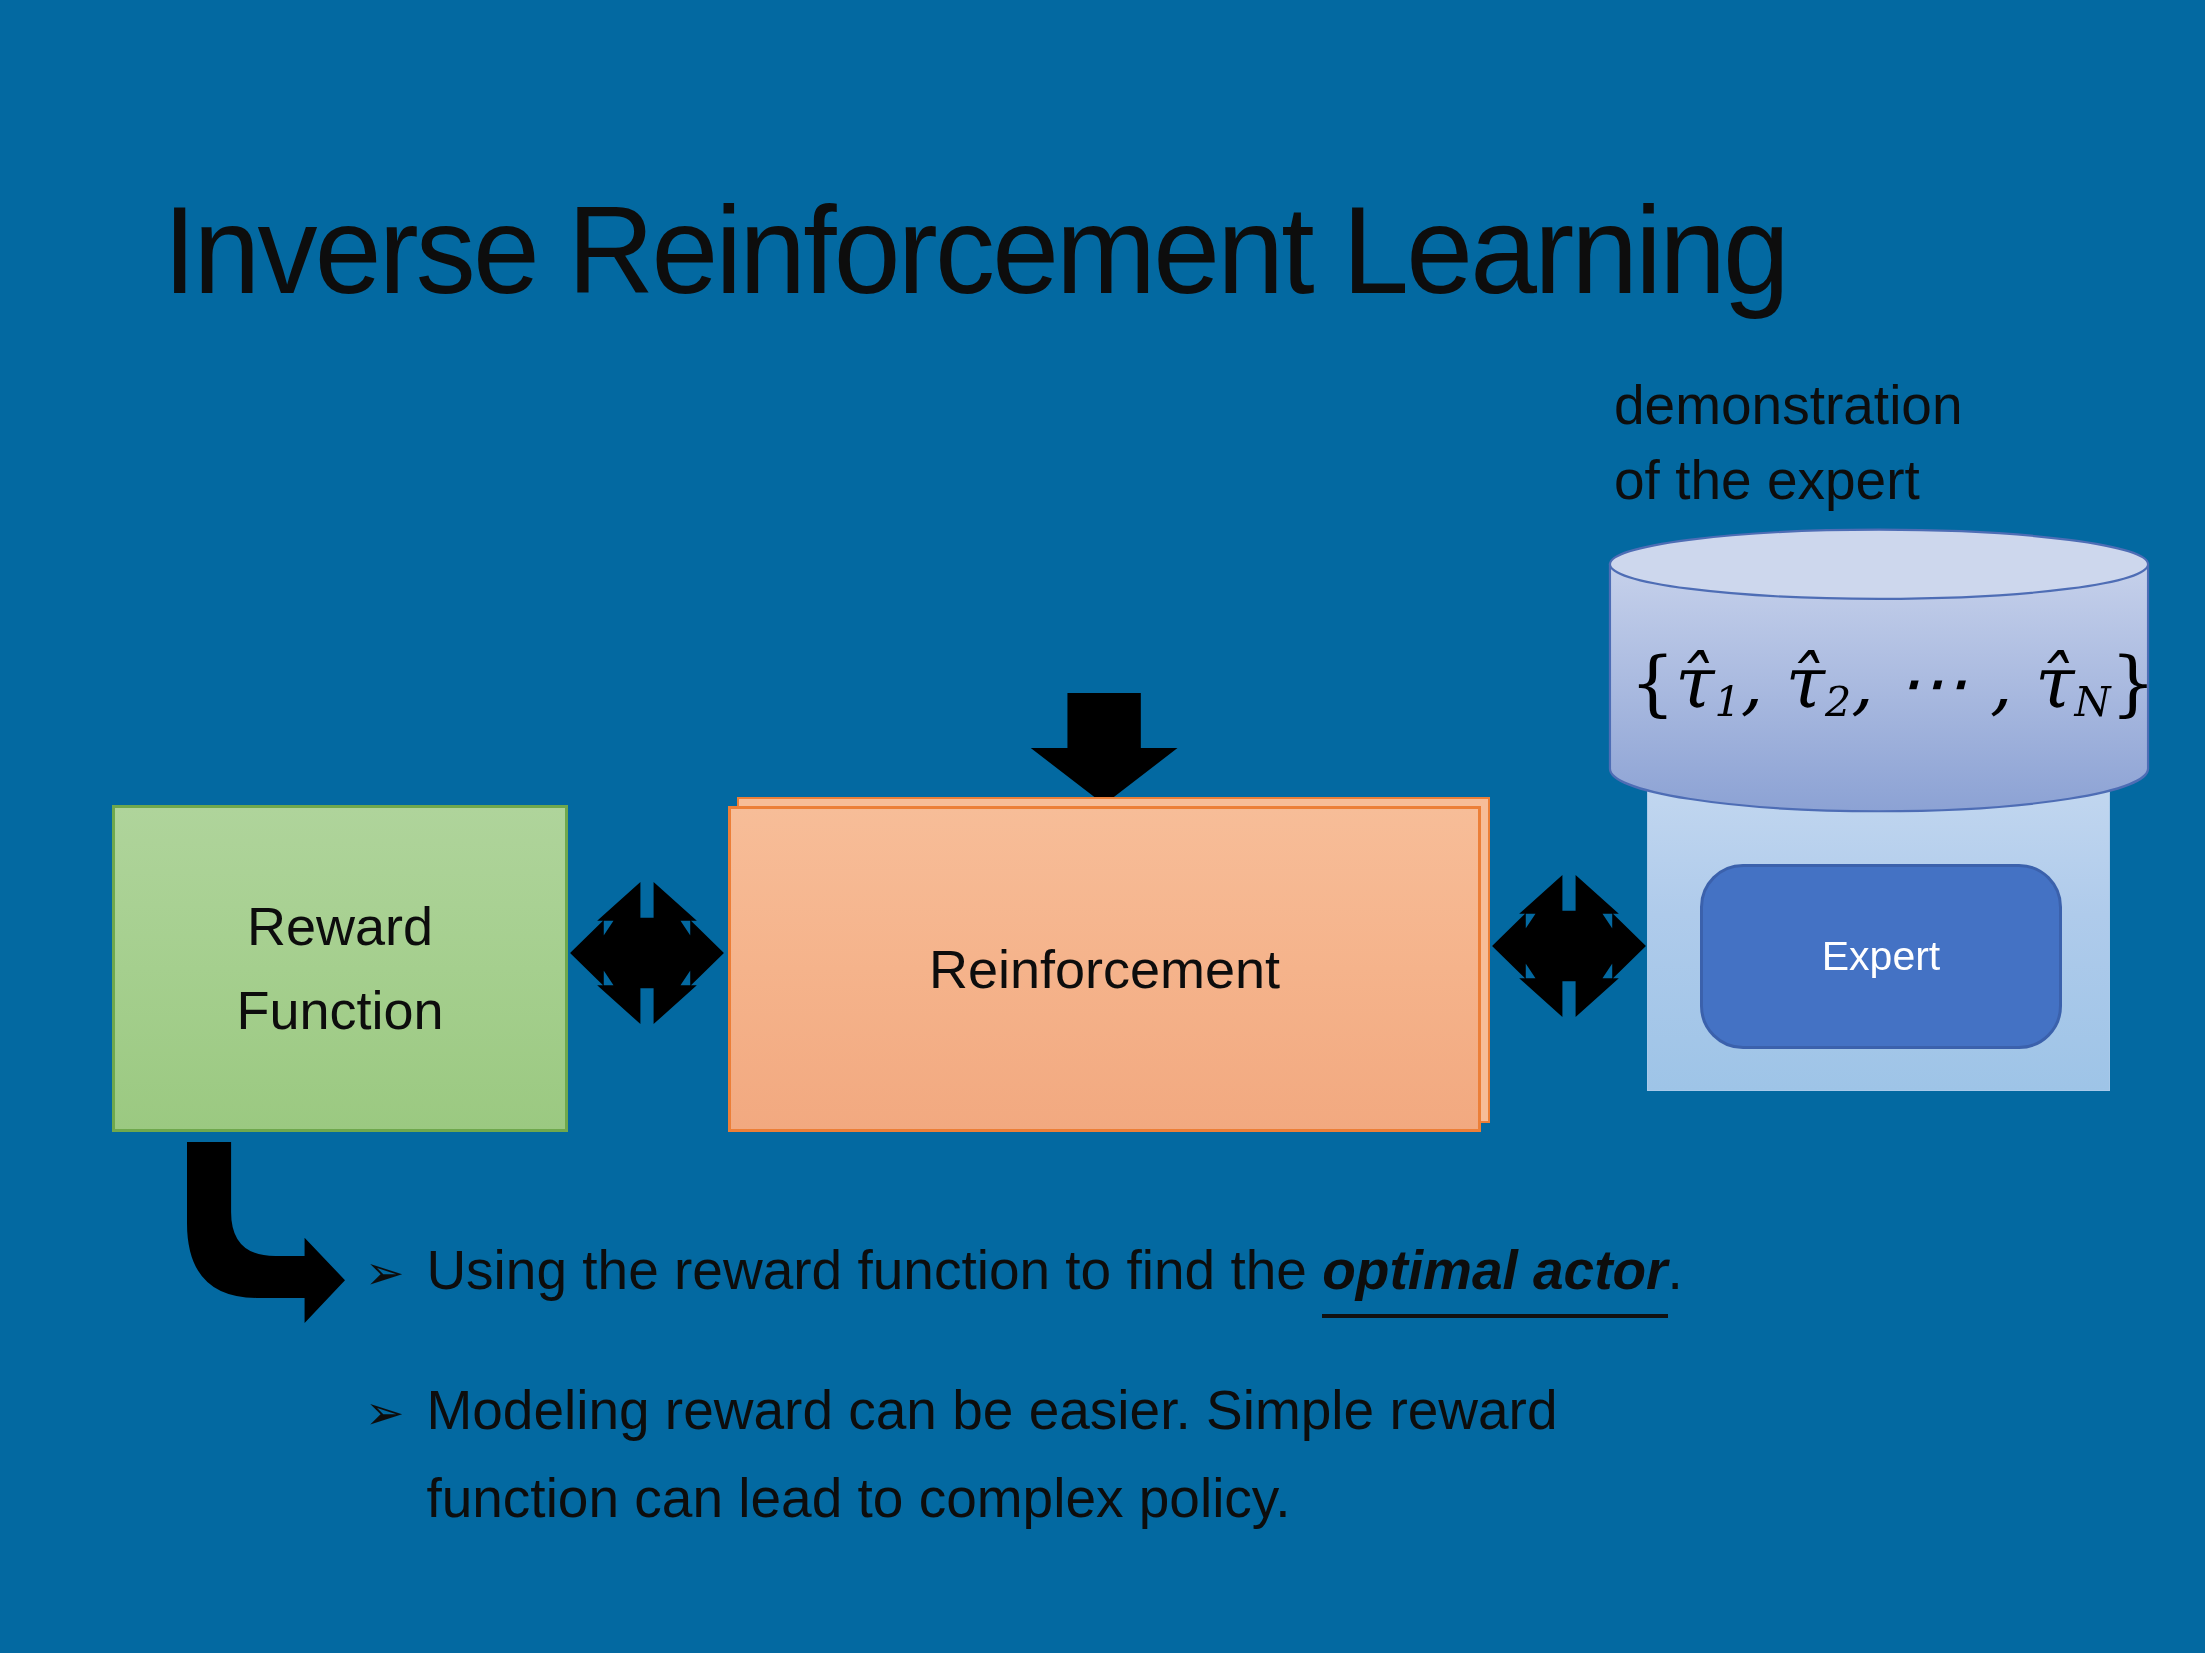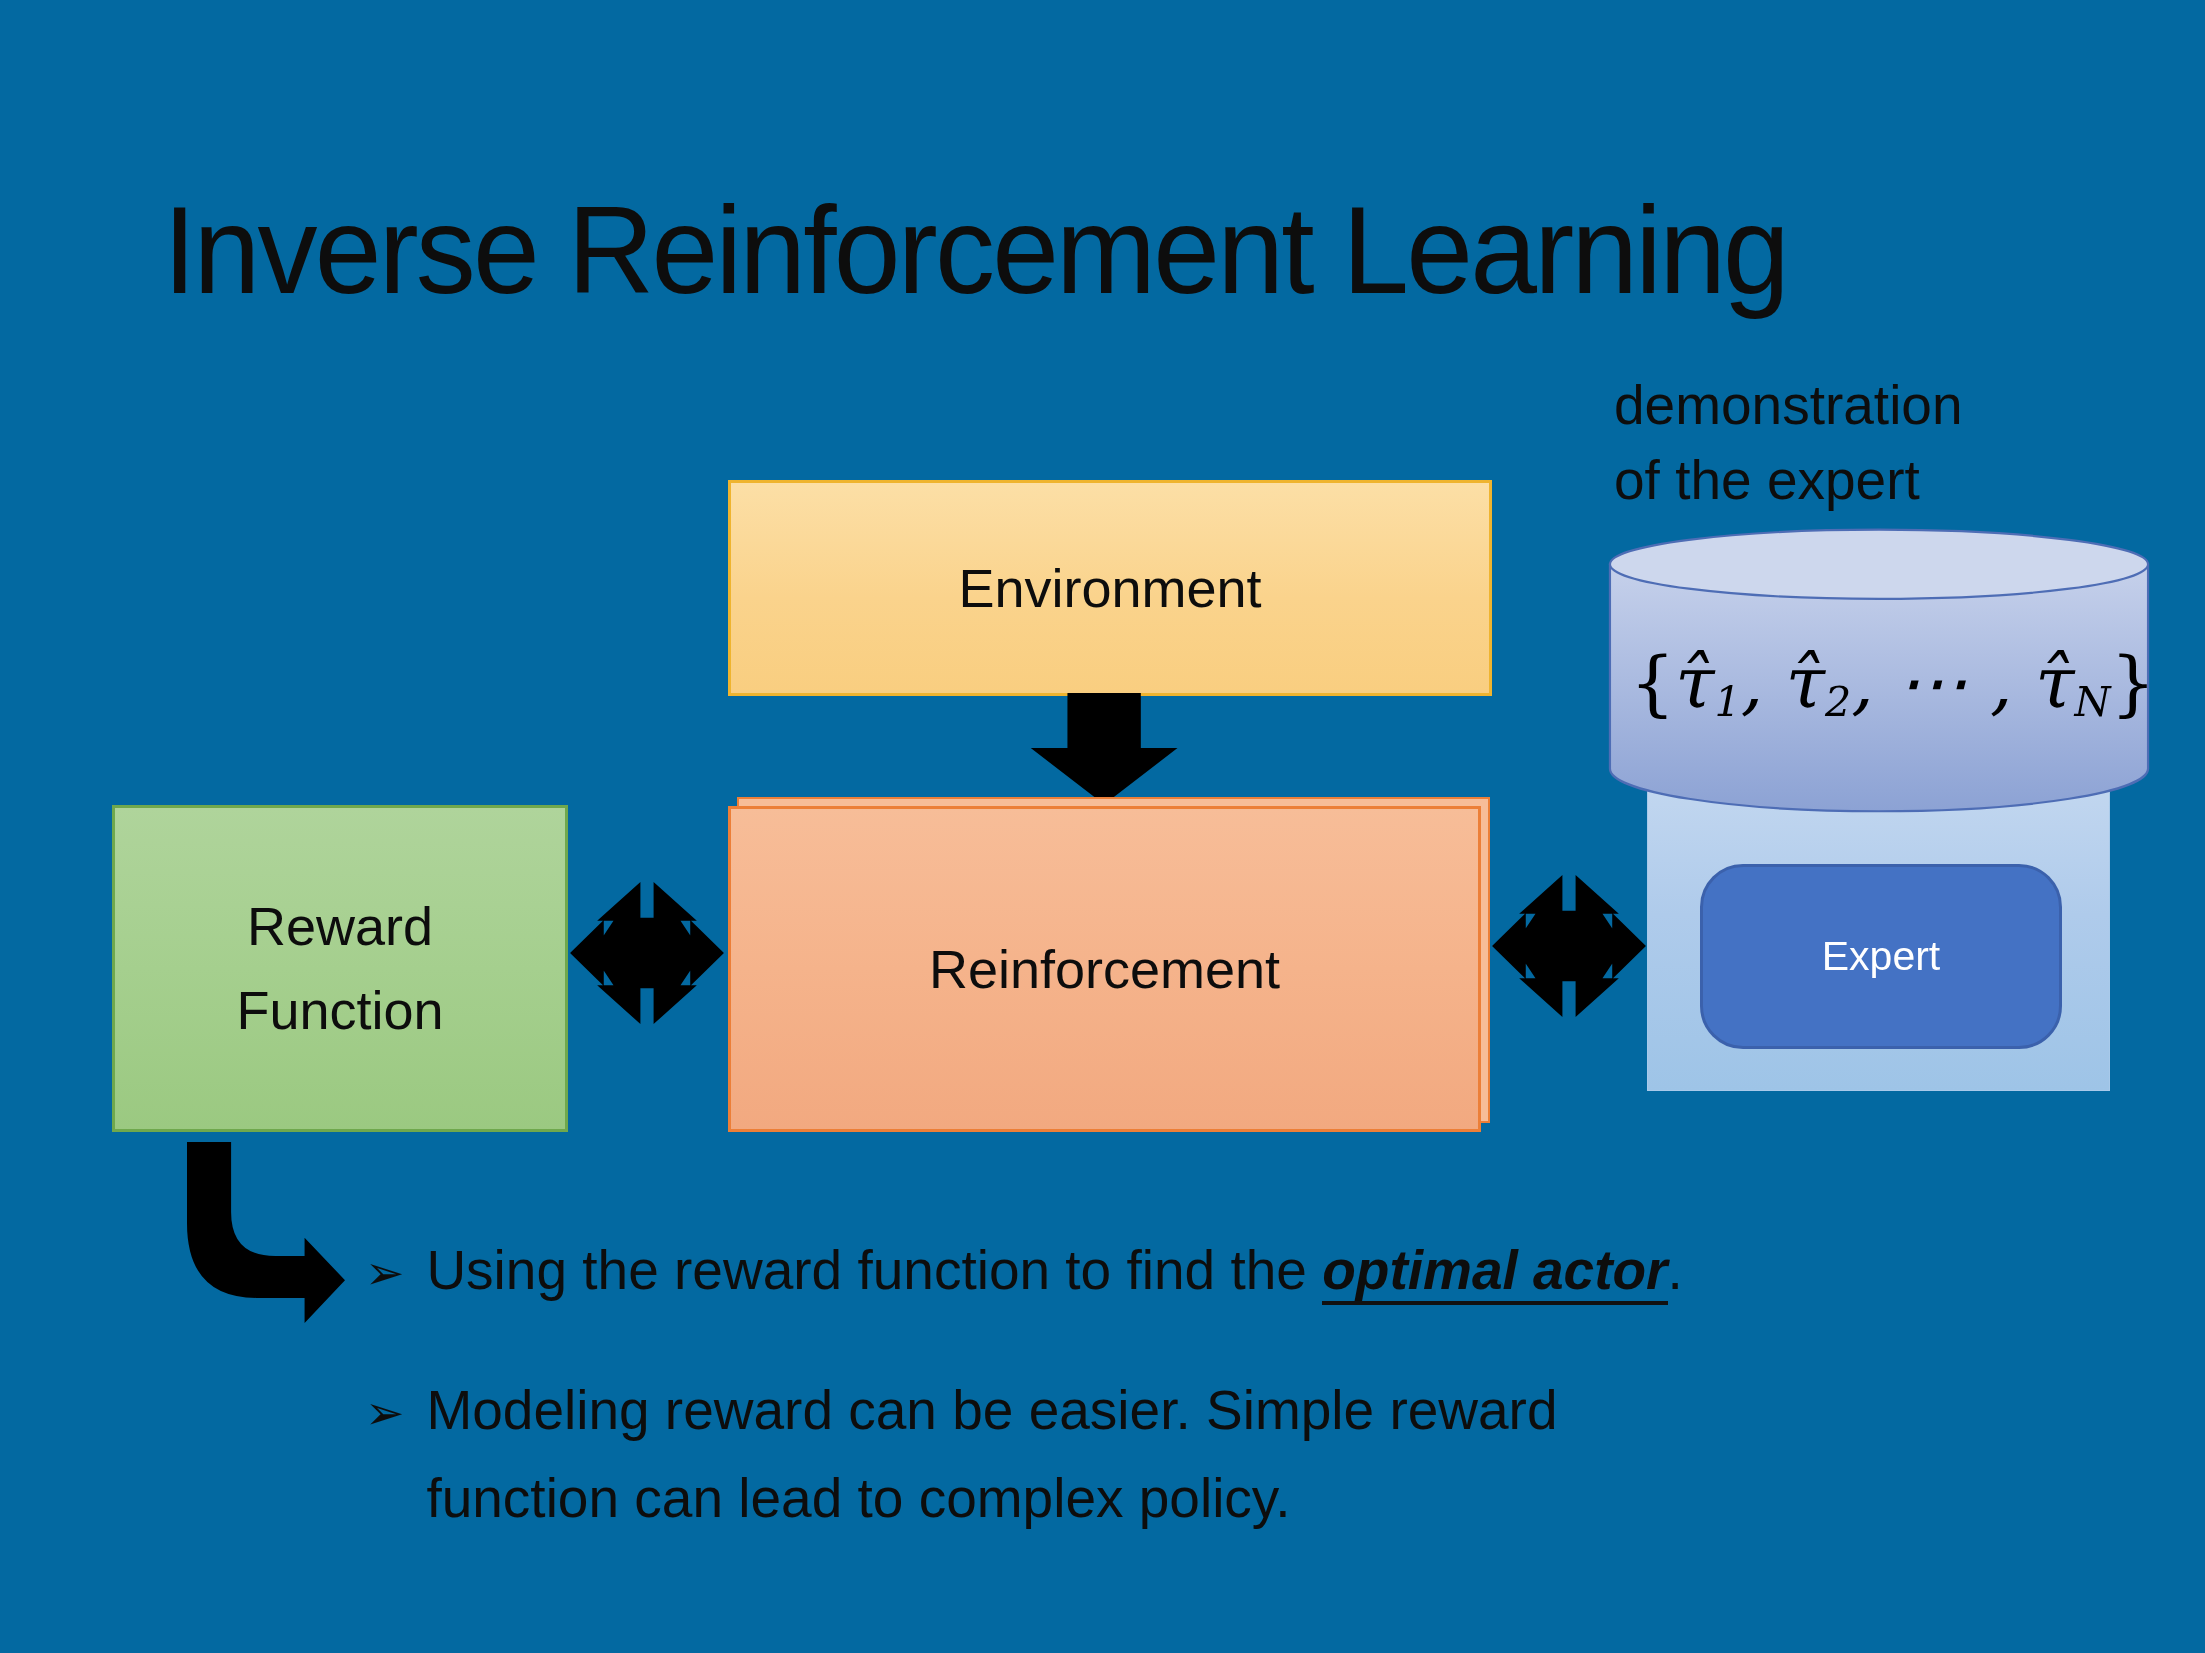--- a/index.html
+++ b/index.html
@@ -63,38 +63,35 @@
   .arrow-svg { position:absolute; }
   .bullet {
     position:absolute; display:flex; align-items:flex-start; font-size:55px; line-height:1.6;
     color:#0d0d0d;
   }
   .bullet .marker { font-size:47px; margin:8.8px 22px 0 0; font-family:"DejaVu Sans", sans-serif; }
   .bullet-1 { left:365px; top:1226px; }
   .bullet-2 { left:365px; top:1366px; }
   .em-underline {
     font-weight:bold; font-style:italic;
-    border-bottom:4.4px solid #111; padding-bottom:0;
+    border-bottom:4.4px solid #111; padding-bottom:13px;
   }
 </style>
 </head>
 <body>
 
 <div class="slide">
 
   <div class="title">Inverse Reinforcement Learning</div>
 
   <div class="annotation">
     <div>demonstration</div>
     <div>of the expert</div>
   </div>
 
-  <div class="box env-box">
-    <div>Environment</div>
-  </div>
 
   <svg class="arrow-svg" style="left:1029px; top:693px;" width="151" height="113" viewBox="0 0 205 154">
     <path d="M52,0 H152 V75 H202 L102,152 L2,75 H52 Z" fill="#000000"></path>
   </svg>
 
   <div class="box reward-box">
     <div>Reward</div>
     <div>Function</div>
   </div>
 

